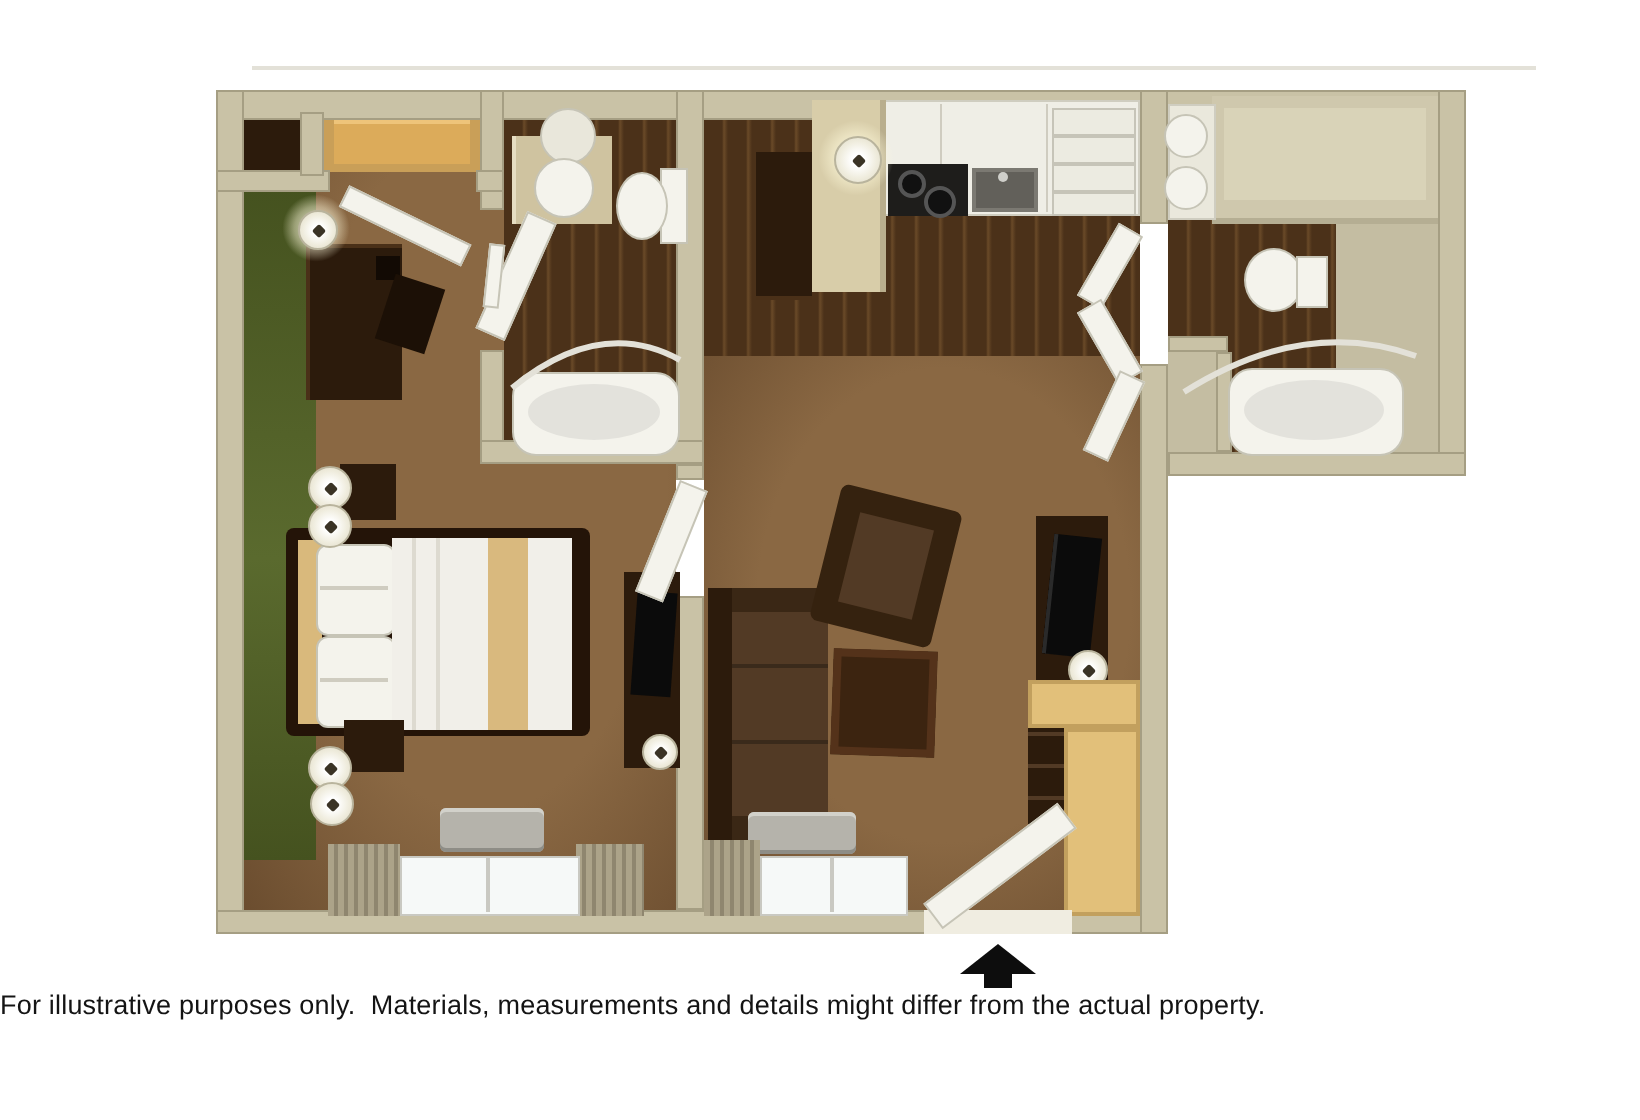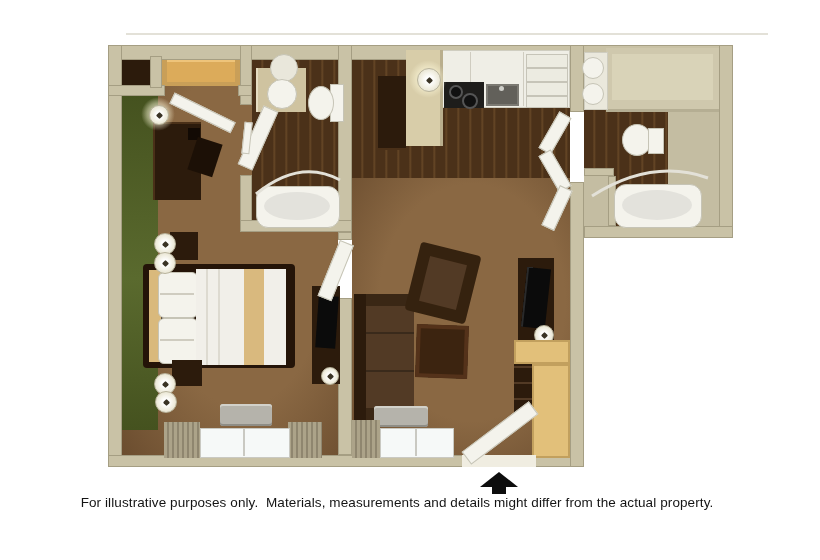--- a/index.html
+++ b/index.html
@@ -25,21 +25,21 @@
   .ac{position:absolute;background:var(--ac);border-radius:3px;box-shadow:inset 0 2px 0 #d2d1ca, inset 0 -2px 0 #8e8d86;}
   .diag{position:absolute;background:var(--white-fx);border:1px solid var(--fx-border);}
   .lamp{position:absolute;border-radius:50%;background:radial-gradient(circle, #ffffff 20%, #efecdd 60%, #ddd8c2 100%);border:1px solid #b9b49d;}
   .lamp:after{content:"";position:absolute;left:50%;top:50%;width:5px;height:5px;margin:-2.5px;background:#3a3325;border-radius:1px;transform:rotate(45deg);}
   .glow{position:absolute;border-radius:50%;background:radial-gradient(circle, rgba(255,252,230,.95) 0%, rgba(255,250,220,.45) 45%, rgba(255,250,220,0) 70%);}
   .seam{position:absolute;background:#cfccc0;}
   .shelfline{position:absolute;background:var(--mid-furn);}
   
   .arrow-head{position:absolute;width:0;height:0;border-left:19px solid transparent;border-right:19px solid transparent;border-bottom:15px solid var(--black);}
   .arrow-stem{position:absolute;background:var(--black);}
-  .caption{position:absolute;left:0;top:495px;width:794px;text-align:center;font-size:13.5px;color:#141414;letter-spacing:0.1px;white-space:pre;}
+  .caption{position:absolute;left:0;top:495px;width:794px;font-size:13.5px;color:#141414;letter-spacing:0.1px;white-space:pre;}
   .topline{position:absolute;background:var(--line);}
   svg.overlay{position:absolute;left:0;top:0;pointer-events:none;}
   svg.overlay path{fill:none;stroke:var(--line);stroke-width:3;}
 </style>
 </head>
 <body>
 
 <div class="stage">
 
   <div class="topline" style="left:126px;top:33px;width:642px;height:2px;"></div>

